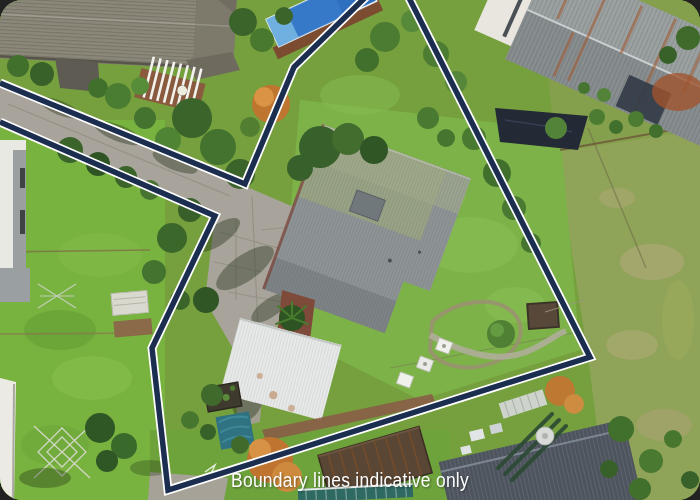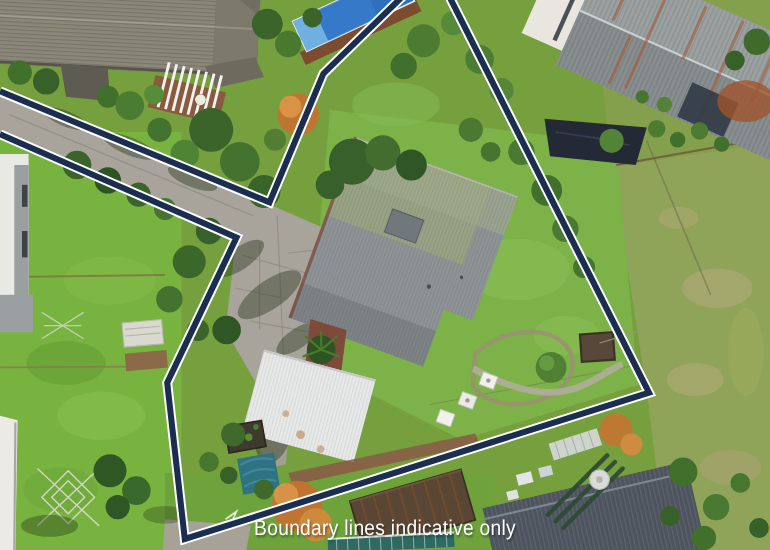--- a/index.html
+++ b/index.html
@@ -1,17 +1,17 @@
 <!DOCTYPE html>
 <html><head>
 <meta charset="utf-8">
 <style>
   html,body{margin:0;padding:0;background:#222;}
   .stage{position:relative;width:700px;height:500px;overflow:hidden;background:#76a03e;
-         font-family:"Liberation Sans",sans-serif;}
+         font-family:"Liberation Sans",sans-serif;border-radius:22px;}
   .stage svg{display:block;width:700px;height:500px;}
   text.disc{font-family:"Liberation Sans",sans-serif;font-size:19.5px;letter-spacing:.3px;}
 </style>
 </head>
 <body>
 
 <div class="stage">
 <svg viewBox="0 0 700 500" preserveAspectRatio="none">
 <defs>
   <pattern id="tiles" width="4" height="3.5" patternUnits="userSpaceOnUse">

